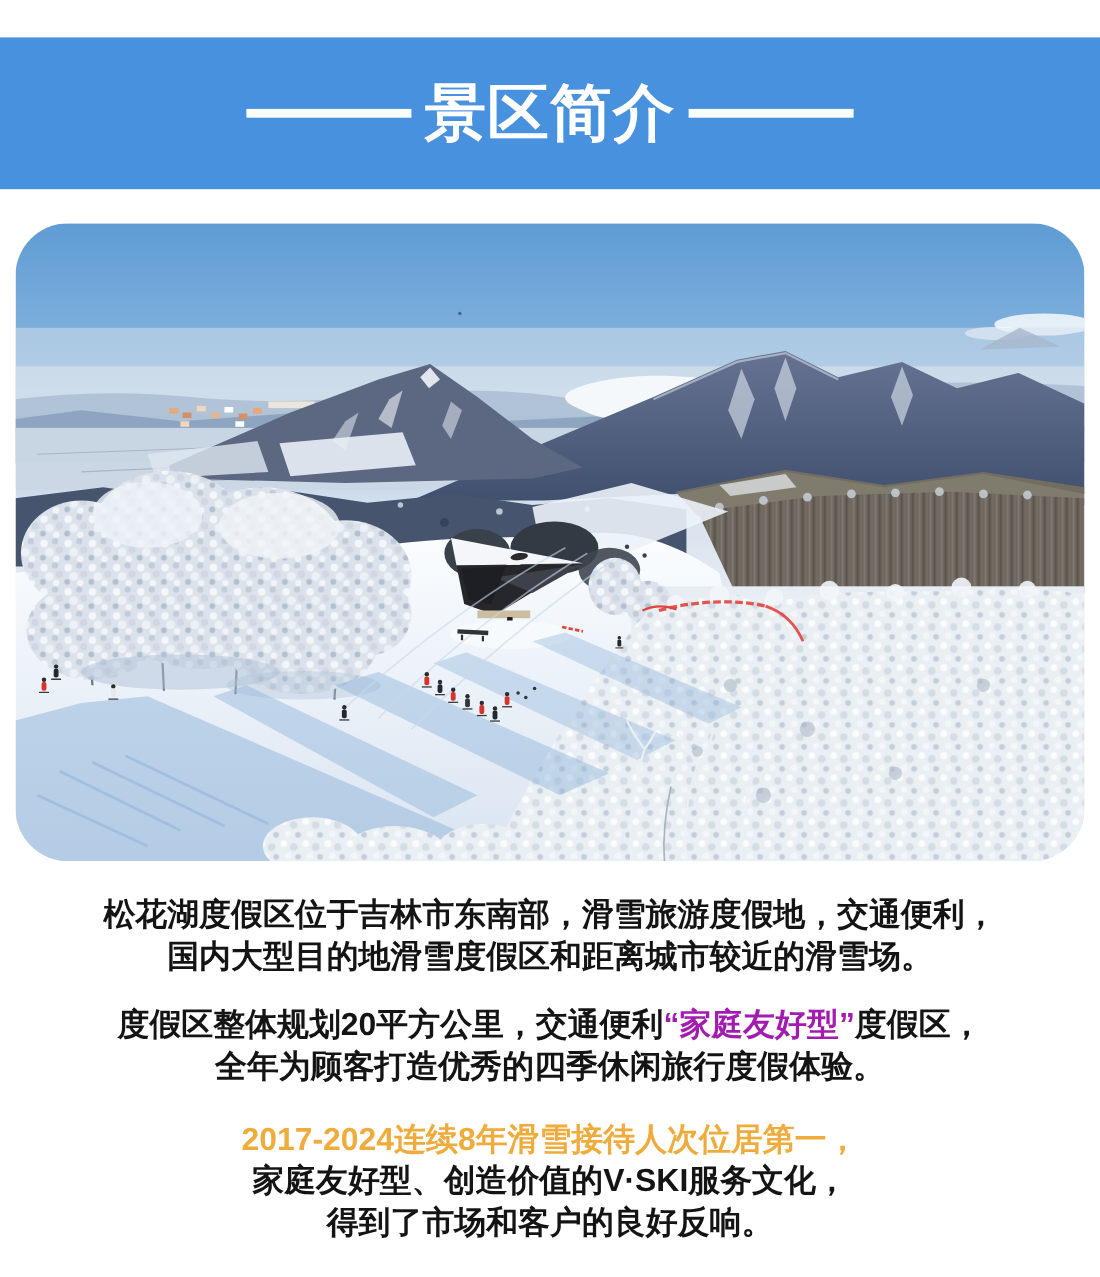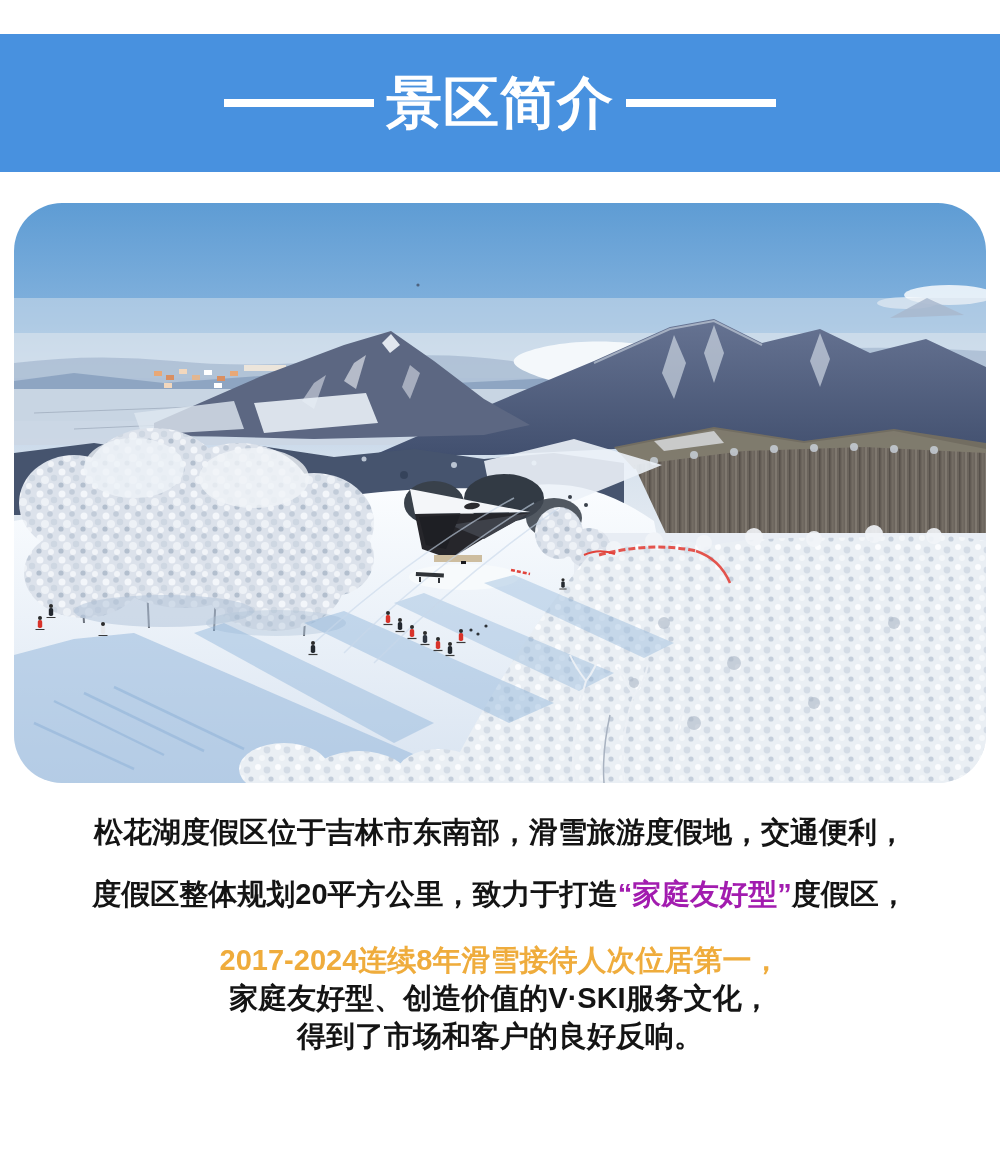--- a/index.html
+++ b/index.html
@@ -284,23 +284,25 @@
         <ellipse cx="345" cy="576" rx="50" ry="28" fill="url(#frost2)"></ellipse>
         <ellipse cx="425" cy="570" rx="42" ry="24" fill="url(#frost2)"></ellipse>
         <ellipse cx="500" cy="578" rx="48" ry="26" fill="url(#frost2)"></ellipse>
       </g>
     </svg>
   </figure>
 
   <section class="intro">
     <p class="para p1">
       <span class="line">松花湖度假区位于吉林市东南部，滑雪旅游度假地，交通便利，</span>
+      <span class="line">国内大型目的地滑雪度假区和距离城市较近的滑雪场。</span>
     </p>
     <p class="para p2">
-      <span class="line"><span>度假区整体规划20平方公里，致力于打造</span><span class="gold">“家庭友好型”</span><span>度假区，</span></span>
+      <span class="line"><span>度假区整体规划20平方公里，交通便利</span><span class="gold">“家庭友好型”</span><span>度假区，</span></span>
+      <span class="line">全年为顾客打造优秀的四季休闲旅行度假体验。</span>
     </p>
     <p class="para p3">
       <span class="line gold-strong">2017-2024连续8年滑雪接待人次位居第一，</span>
       <span class="line">家庭友好型、创造价值的V·SKI服务文化，</span>
       <span class="line">得到了市场和客户的良好反响。</span>
     </p>
   </section>
 
 </div>
 

